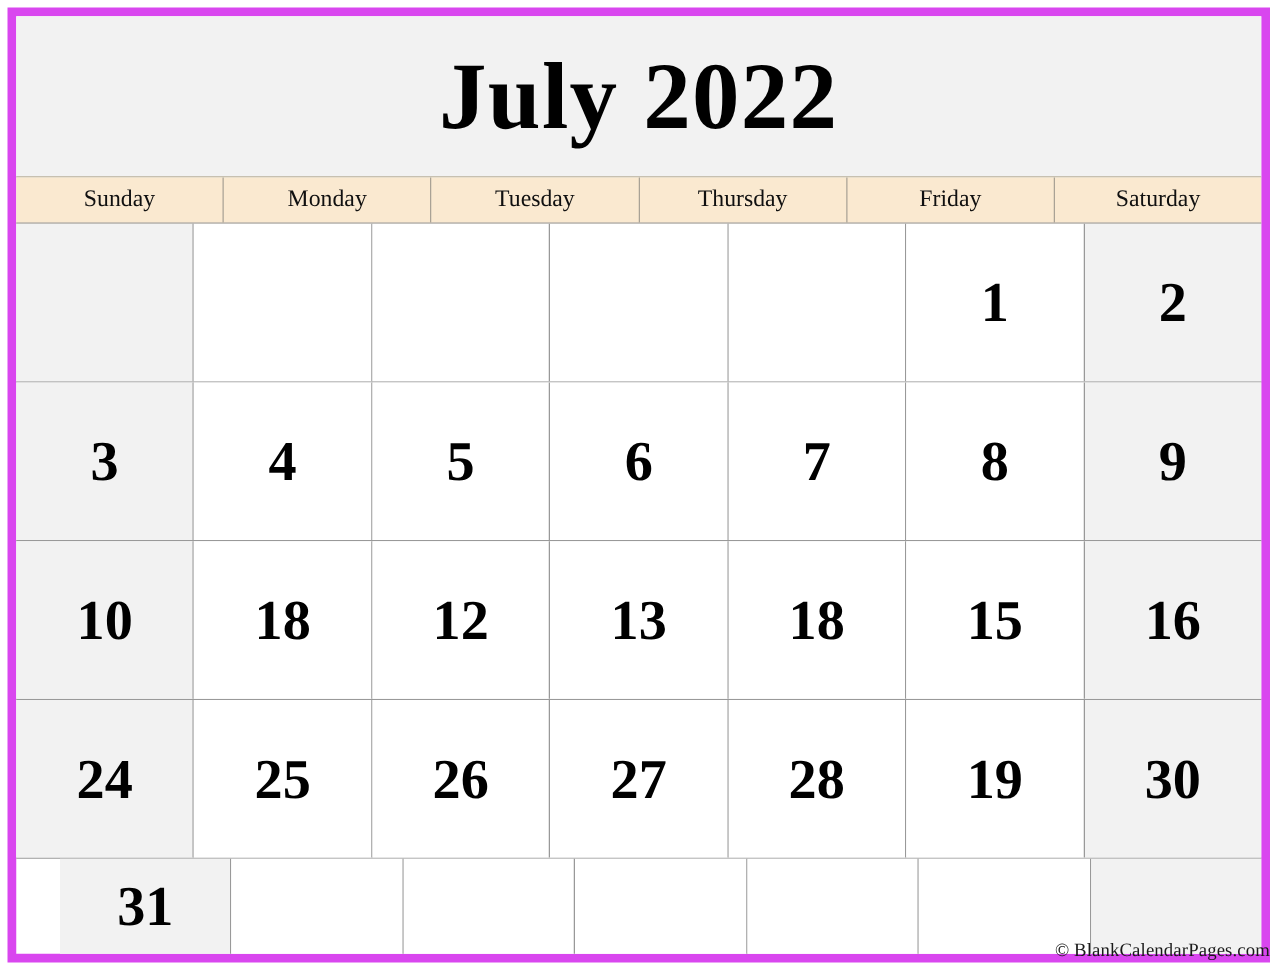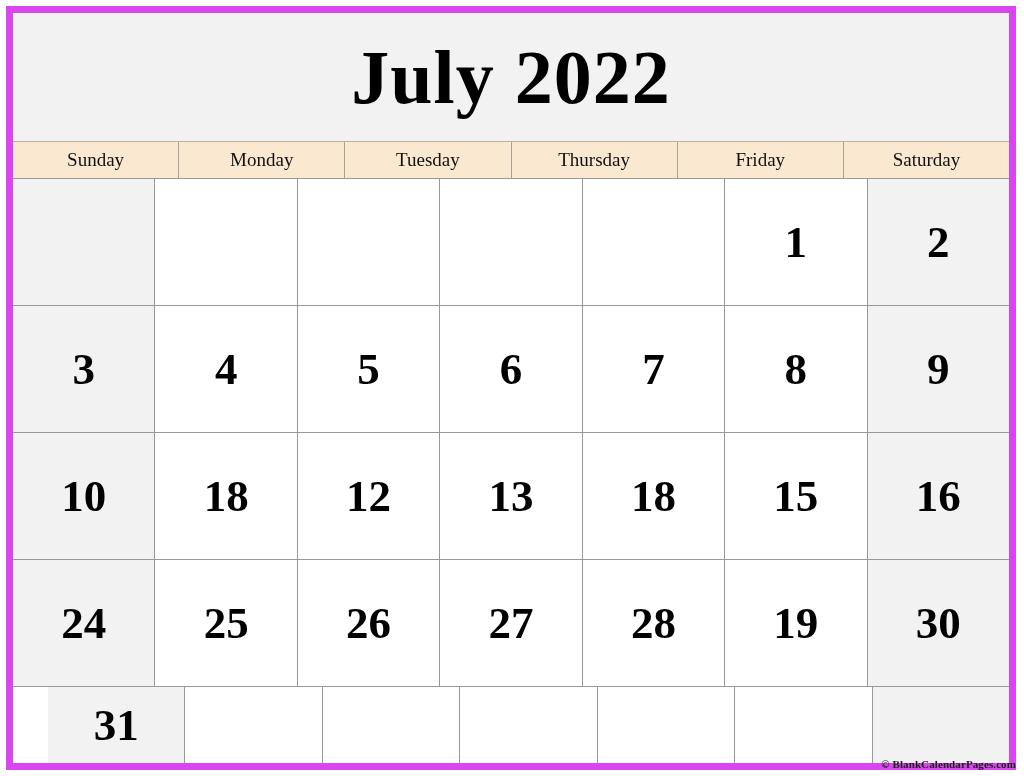--- a/index.html
+++ b/index.html
@@ -104,22 +104,22 @@
     color: #000000;
     line-height: 1;
   }
   .day-cell.empty .day-number { visibility: hidden; }
 
   
   #footer-credit {
     position: absolute;
     right: 8px;
     bottom: 6px;
-    font-size: 11px;
-    font-weight: bold;
+    font-size: 15px;
+    font-weight: normal;
     color: #1a1a1a;
     white-space: nowrap;
     letter-spacing: 0.1px;
   }
 </style>
 </head>
 <body>
 
 <div id="calendar-page">
   <div id="calendar-frame">

